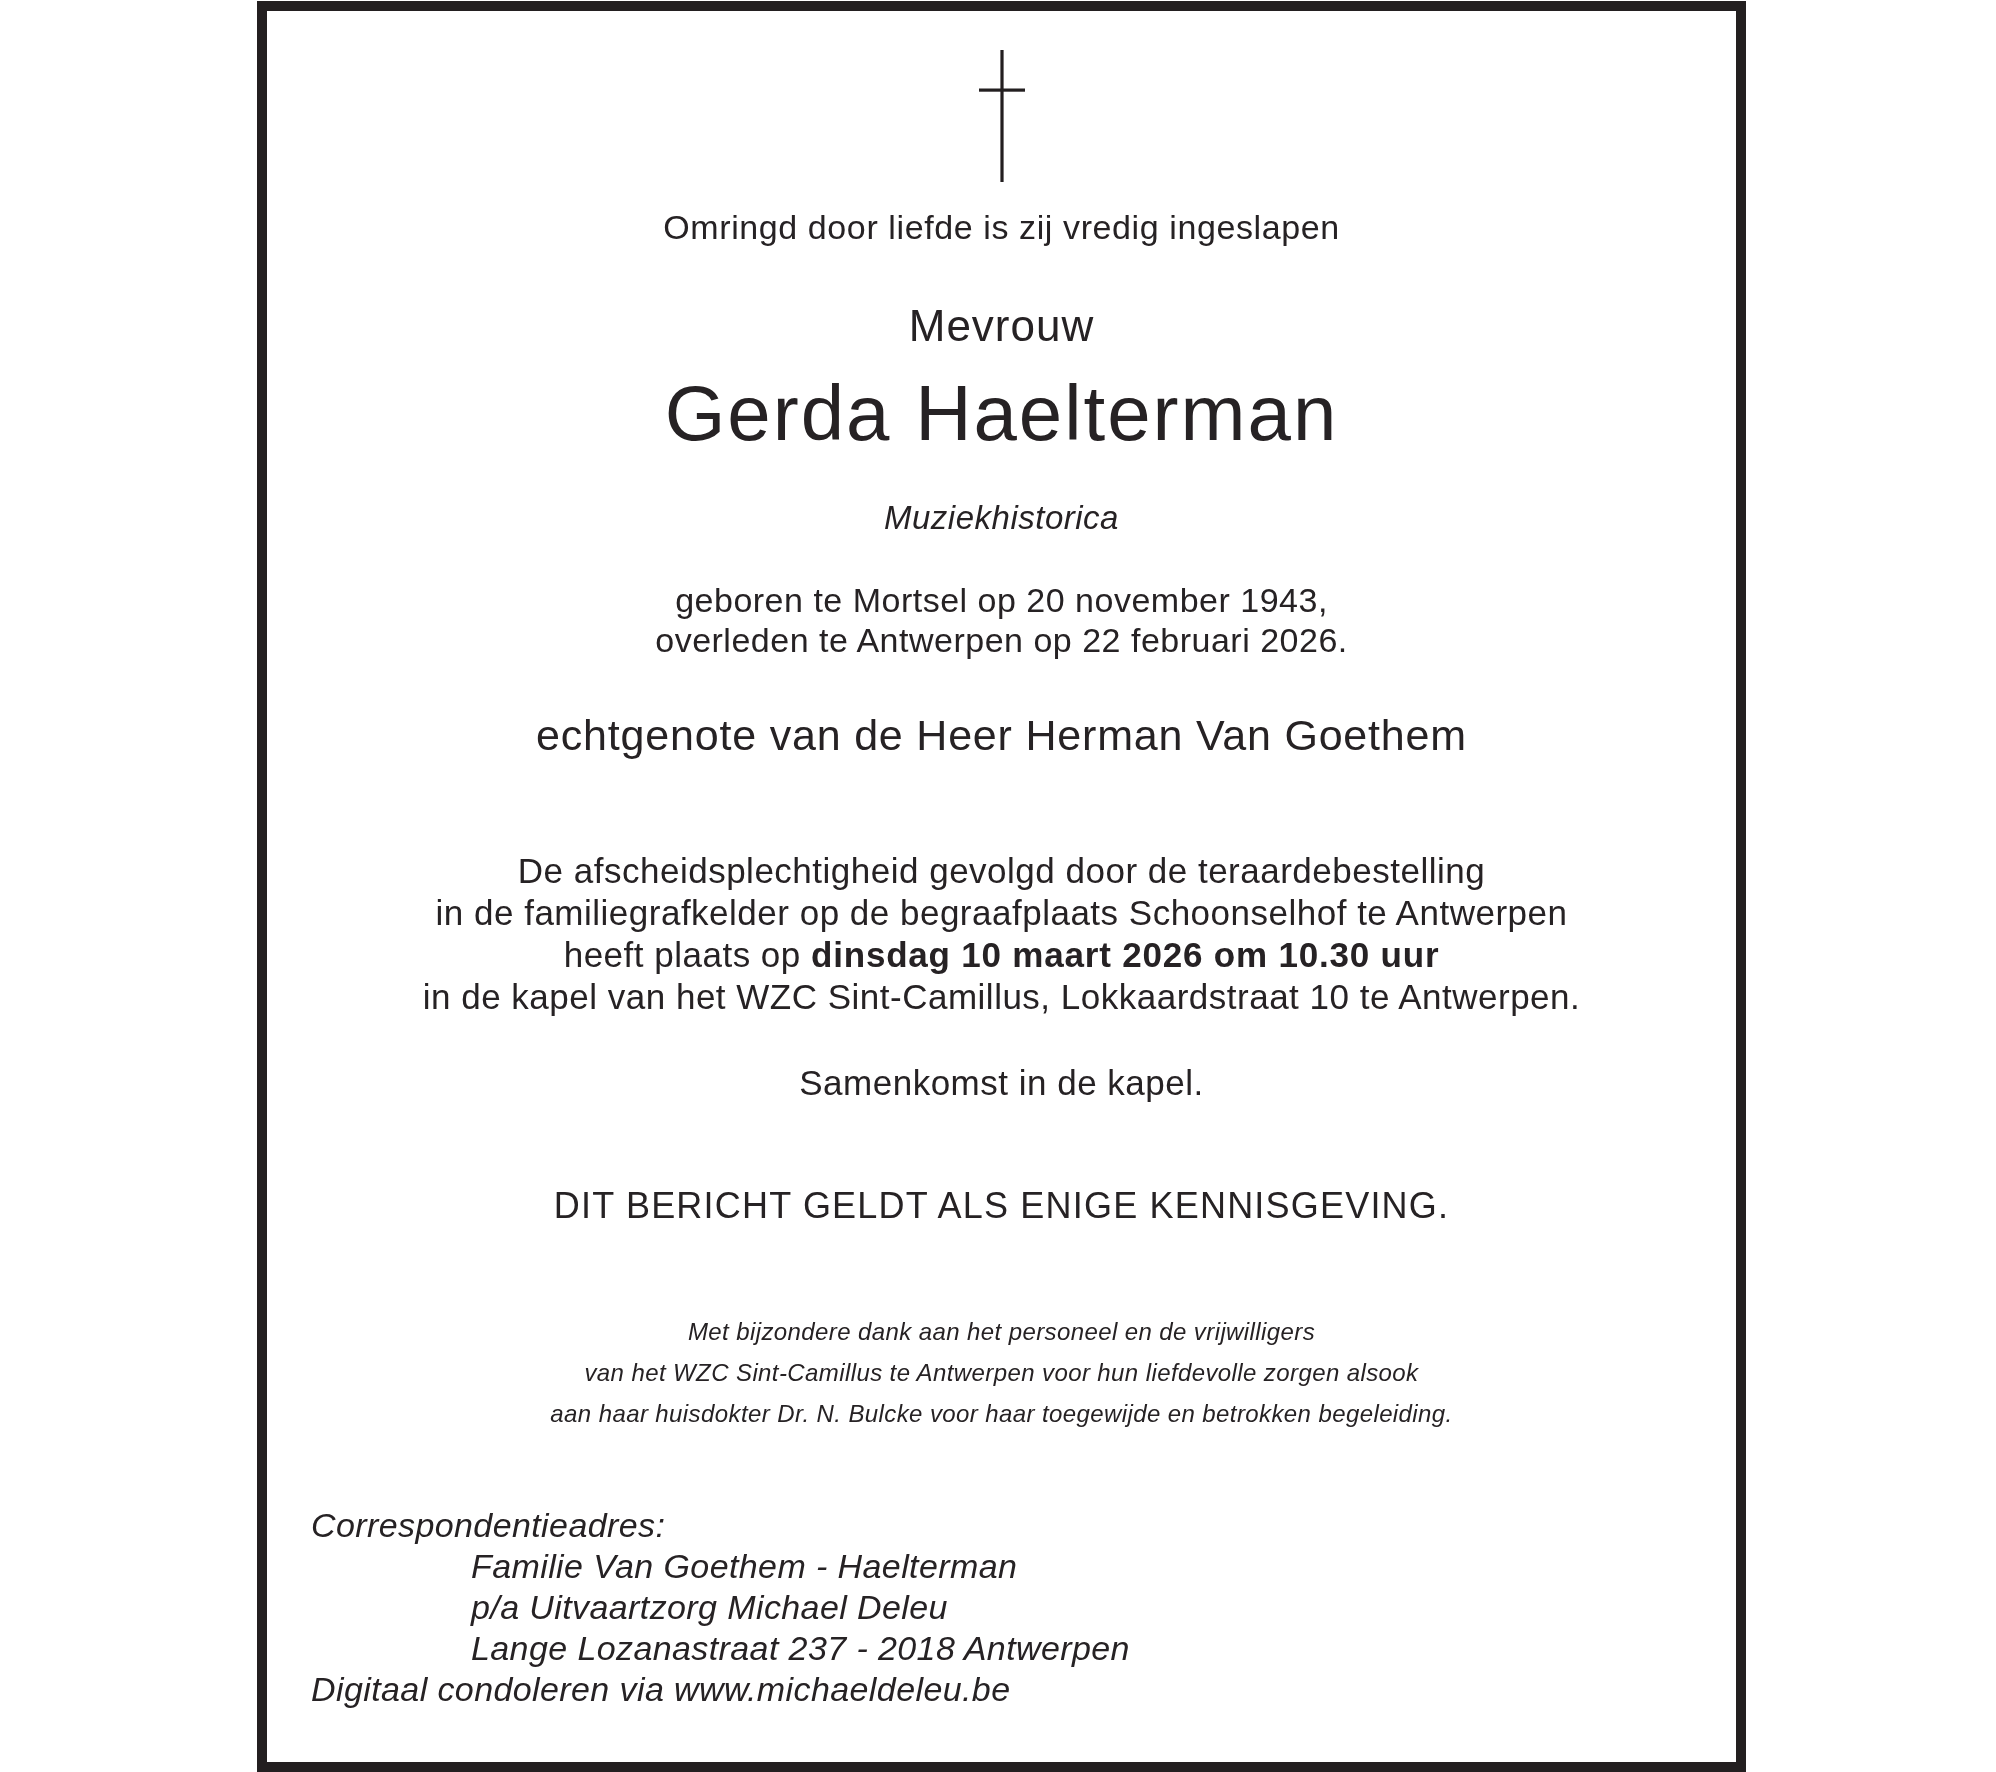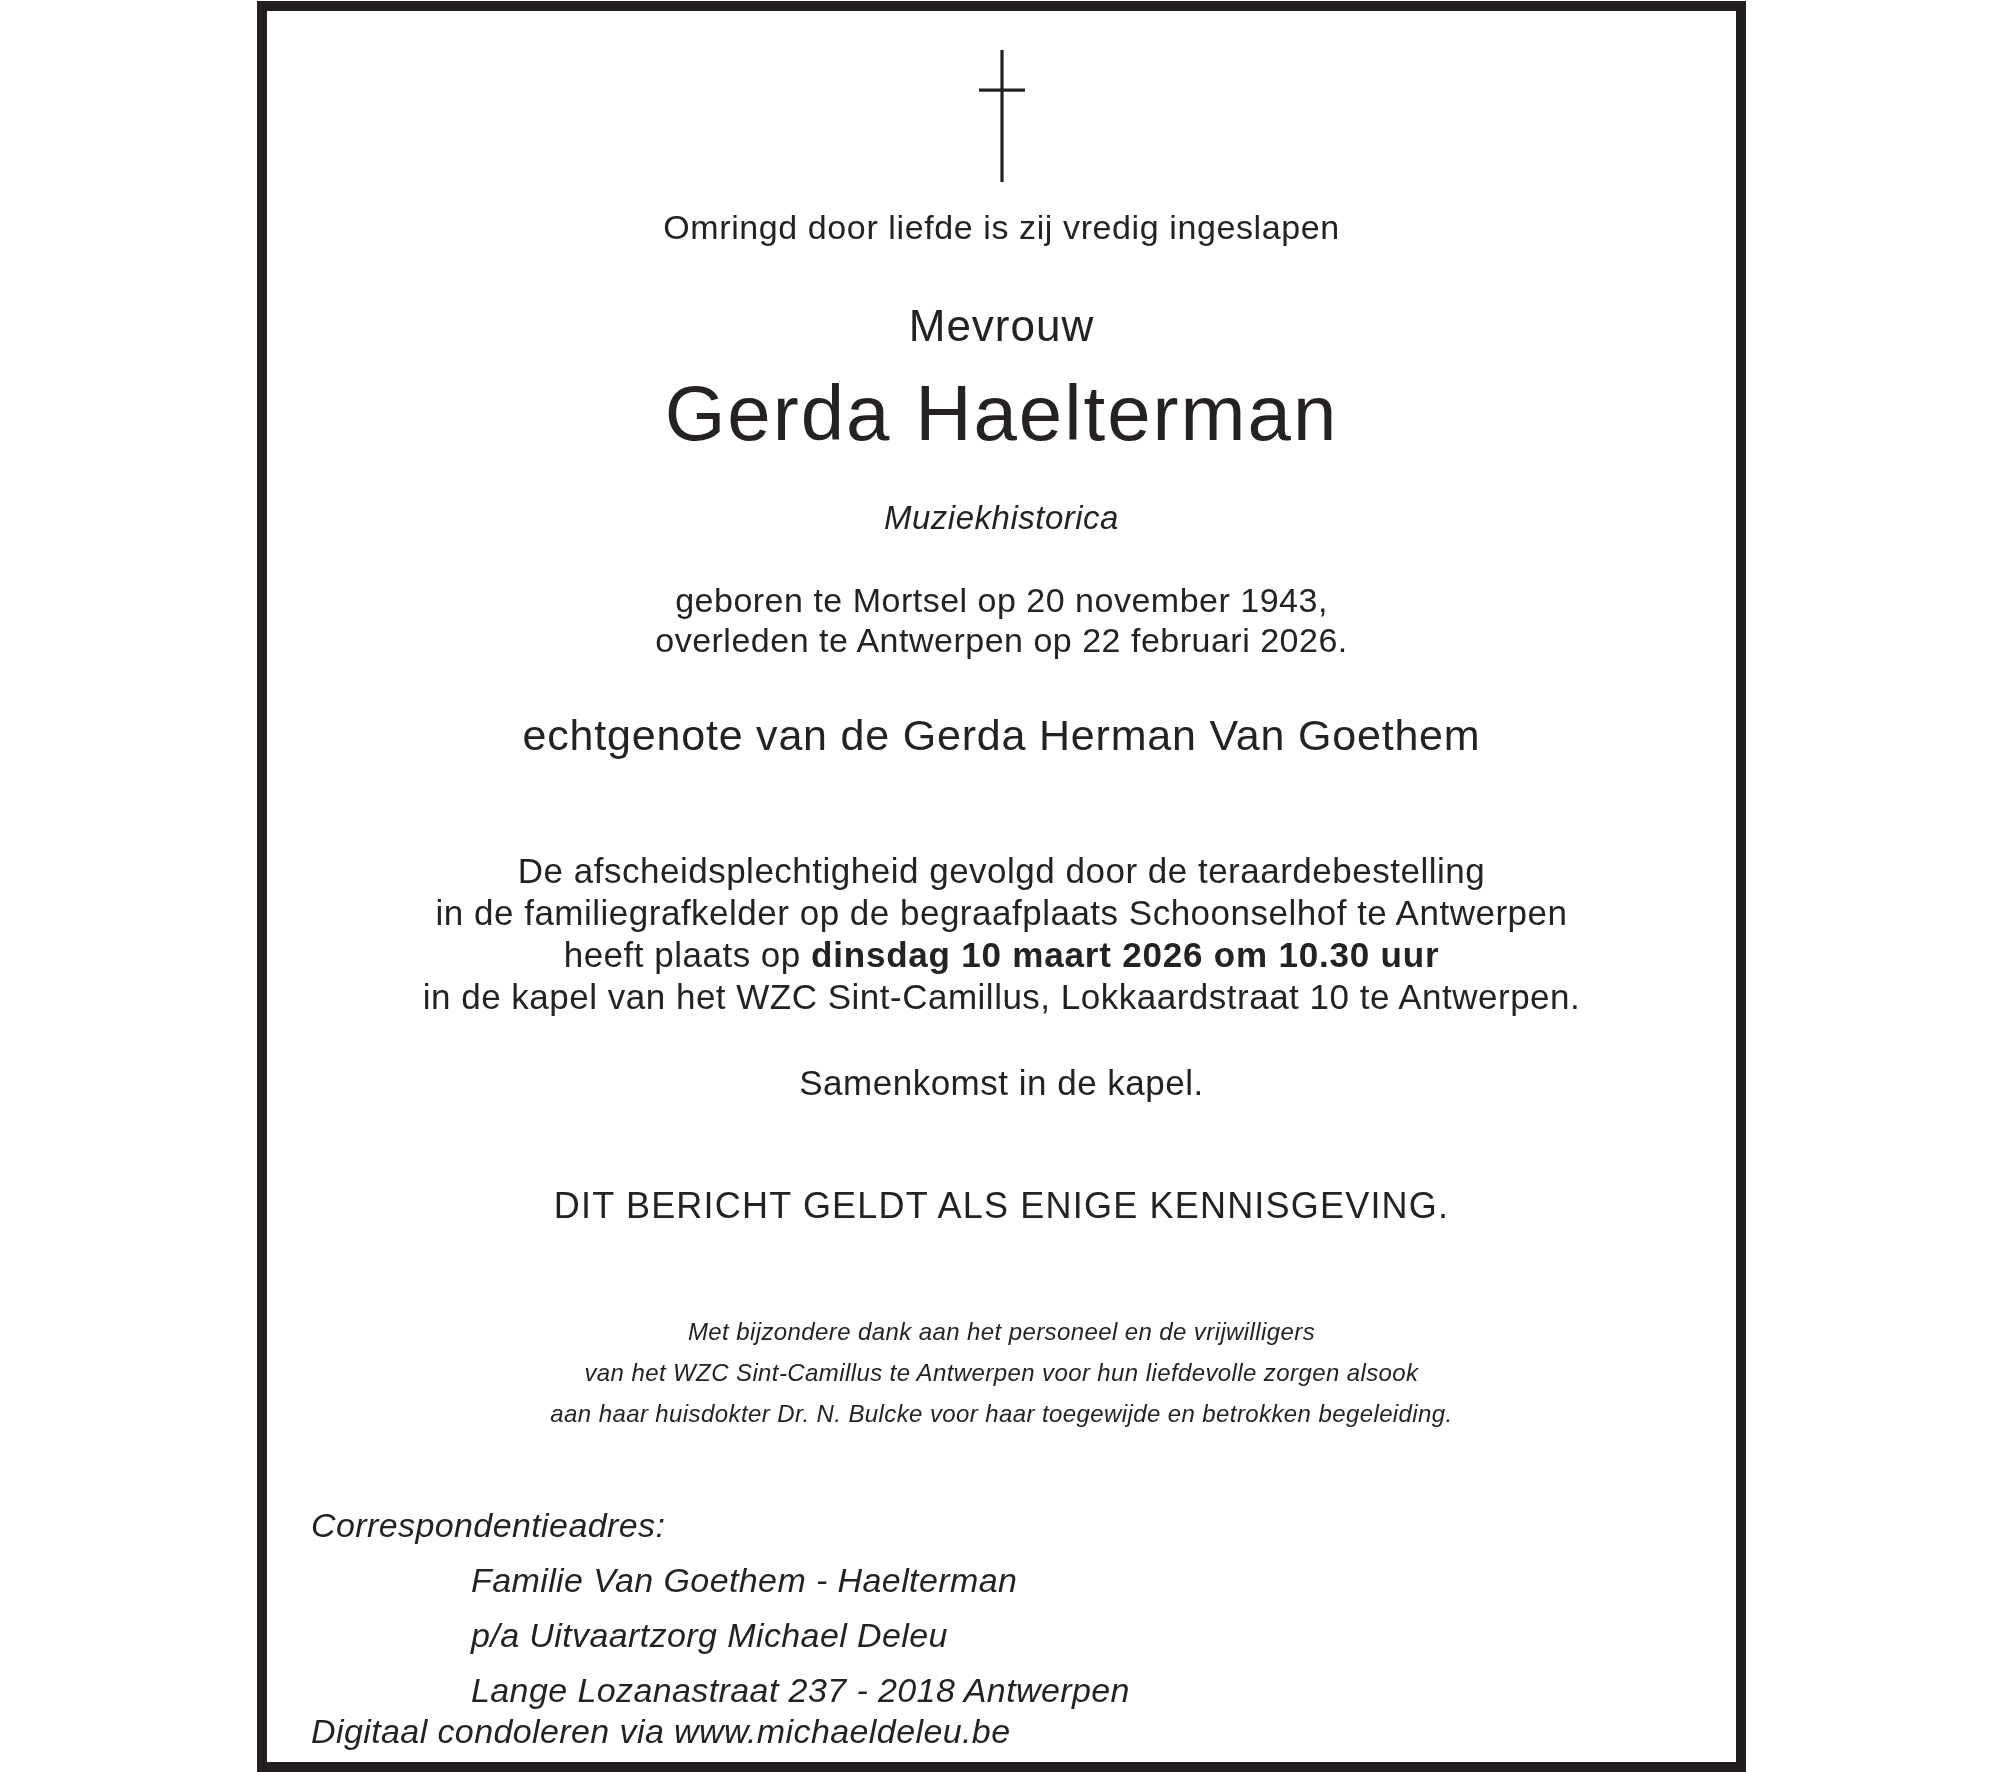--- a/index.html
+++ b/index.html
@@ -51,21 +51,21 @@
   .thanks-block      { top: 1311px; font-size: 24px; line-height: 41px; font-style: italic; letter-spacing: 0.4px; text-align: center; }
   .correspondence-block {
     top: 1505px;
     font-size: 34px;
     line-height: 41px;
     font-style: italic;
     letter-spacing: 0.4px;
     text-align: left;
   }
   .correspondence-block .flush    { padding-left: 44px; }
-  .correspondence-block .indented { padding-left: 204px; margin-top: 14px; }
+  .correspondence-block .indented { padding-left: 204px; }
   .cross-svg { display: inline-block; }
 </style>
 </head>
 <body>
 
 <div class="card-border"></div>
 
 <div class="content">
 
   <div class="block cross-wrap">
@@ -81,21 +81,21 @@
 
   <div class="block salutation">Mevrouw</div>
 
   <div class="block profession">Muziekhistorica</div>
 
   <div class="block dates-block">
     <div>geboren te Mortsel op 20 november 1943,</div>
     <div>overleden te Antwerpen op 22 februari 2026.</div>
   </div>
 
-  <div class="block spouse-line">echtgenote van de Gerda Herman Van Goethem</div>
+  <div class="block spouse-line">echtgenote van de Heer Herman Van Goethem</div>
 
   <div class="block ceremony-block">
     <div>De afscheidsplechtigheid gevolgd door de teraardebestelling</div>
     <div>in de familiegrafkelder op de begraafplaats Schoonselhof te Antwerpen</div>
     <div><span>heeft plaats op </span><span class="bold">dinsdag 10 maart 2026 om 10.30 uur</span></div>
     <div>in de kapel van het WZC Sint-Camillus, Lokkaardstraat 10 te Antwerpen.</div>
   </div>
 
   <div class="block gathering-line">Samenkomst in de kapel.</div>
 

